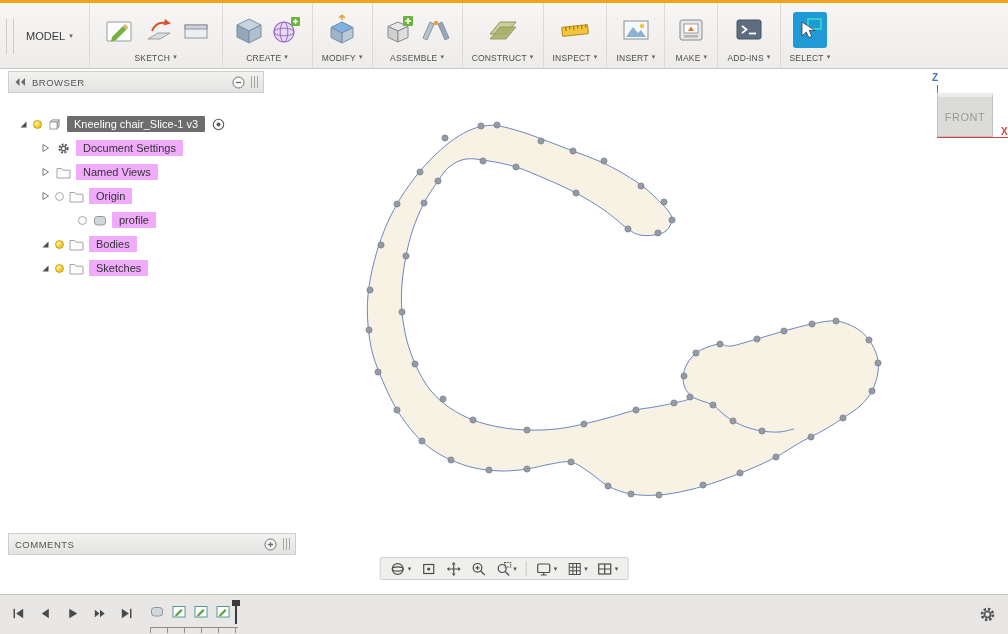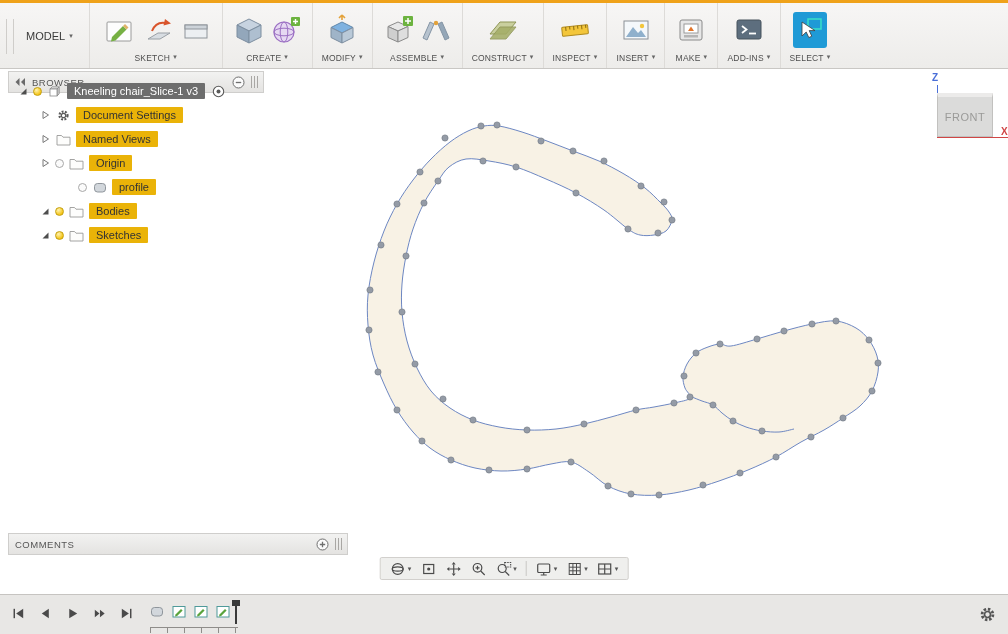--- a/index.html
+++ b/index.html
@@ -18,35 +18,35 @@
   .tbtn { background:transparent; border:none; width:34px; height:36px; display:flex; align-items:center; justify-content:center; cursor:pointer; padding:0; }
   .tbtn.big { width:40px; height:40px; }
   .tbtn.active { background:#1f9ad6; border-radius:3px; }
   .tglabel { font-size:8.5px; color:#4e4e4e; display:flex; gap:3px; align-items:flex-start; letter-spacing:.2px; cursor:pointer; white-space:nowrap; }
   .caret { font-size:7px; color:#666; }
 
   
   .panel-header { position:absolute; height:22px; background:linear-gradient(#f2f2f1,#e4e3e1);
     border:1px solid #cfcecc; display:flex; align-items:center; font-size:9.5px; color:#555; z-index:6; }
   #browser-header { left:8px; top:71px; width:256px; }
-  #comments-header { left:8px; top:533px; width:340px; }
+  #comments-header { left:8px; top:533px; width:288px; }
   .hdr-title { margin-left:6px; letter-spacing:.5px; }
   .hdr-right { margin-left:auto; display:flex; align-items:center; gap:6px; margin-right:4px; }
   .grip3 { width:8px; height:12px; background:repeating-linear-gradient(90deg,#a9a7a4 0 1px,transparent 1px 3px); }
   .collapse-ic { margin-left:5px; display:flex; }
 
-  #browser-tree { position:absolute; left:8px; top:79px; width:296px; z-index:6; }
+  #browser-tree { position:absolute; left:8px; top:112px; width:296px; z-index:6; }
   .trow { display:flex; align-items:center; height:24px; gap:4px; }
   .lvl0 { padding-left:10px; } .lvl1 { padding-left:32px; } .lvl2 { padding-left:70px; }
   .trow .arrow { width:11px; display:flex; }
   .trow .nicon { width:17px; display:flex; align-items:center; justify-content:center; }
   .bulb { width:9px; height:9px; border-radius:50%; display:inline-block; }
   .bulb.on  { background:radial-gradient(circle at 35% 30%,#fff3b0,#f4c418 70%); border:1px solid #c5a00e; }
   .bulb.off { background:#fbfbfb; border:1px solid #a8a8a8; }
-  .tlabel2 { font-size:11px; color:#333; background:#eab308; padding:2px 7px; border-radius:1px; white-space:nowrap; cursor:default; }
+  .tlabel2 { font-size:11px; color:#333; background:#f0abfc; padding:2px 7px; border-radius:1px; white-space:nowrap; cursor:default; }
   .trow.sel .tlabel2 { background:#6d6d6d; color:#fff; }
   .radio { display:flex; margin-left:3px; }
 
   
   #sketch-svg { position:absolute; left:0; top:0; z-index:1; }
 
   
   #viewcube { position:absolute; left:925px; top:74px; width:83px; height:70px; z-index:4; }
   .vc-z { position:absolute; left:7px; top:-2px; color:#4a6fd8; font-size:10px; font-weight:bold; }
   .vc-zline { position:absolute; left:12px; top:11px; width:1px; height:52px; background:#4a6fd8; }

